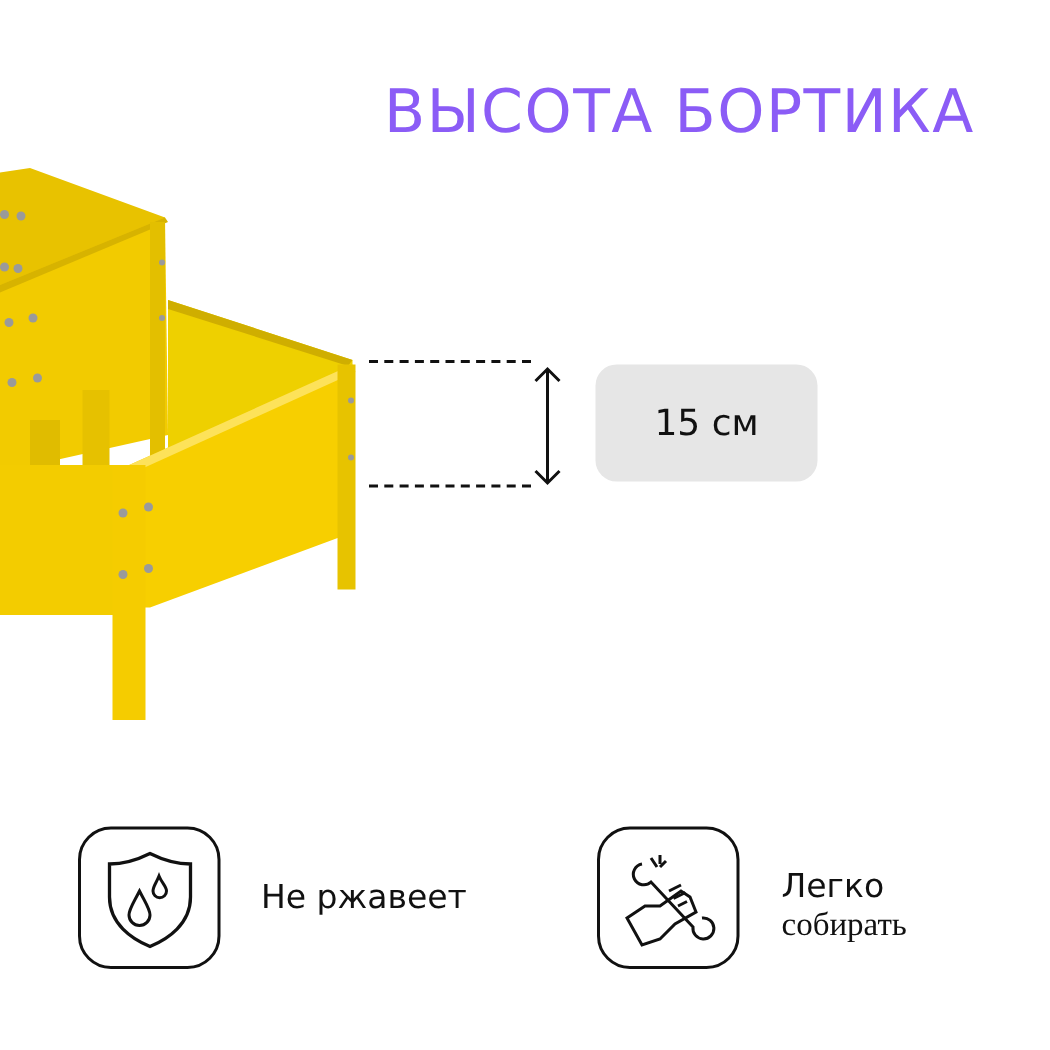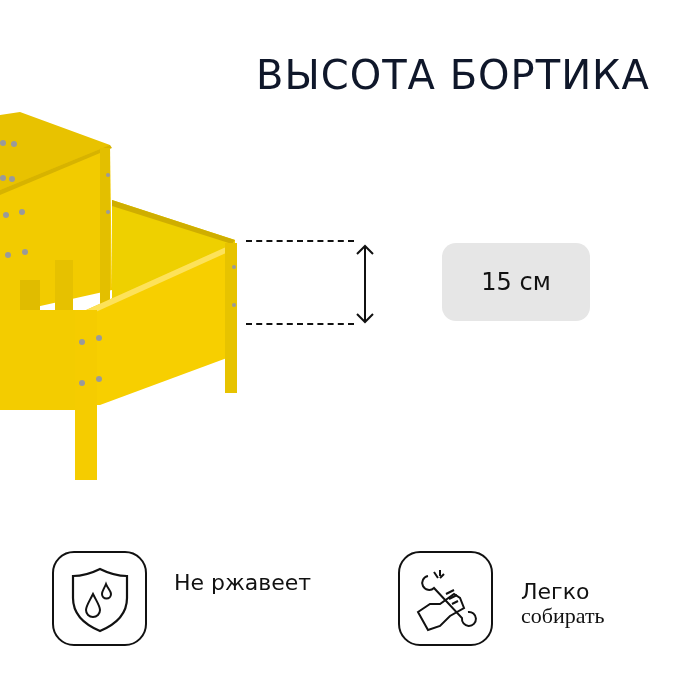--- a/index.html
+++ b/index.html
@@ -1,21 +1,21 @@
 <!DOCTYPE html>
 <html><head>
 <meta charset="utf-8">
 <style>
   html, body { margin:0; padding:0; background:#ffffff; }
   body { width:700px; height:700px; position:relative; overflow:hidden; font-family:"DejaVu Sans", sans-serif; color:#111; }
-  .title { position:absolute; left:256px; top:52px; font-size:40px; letter-spacing:1px; font-weight:400; color:#0f172a; white-space:nowrap; }
+  .title { position:absolute; left:256px; top:52px; font-size:40px; letter-spacing:1px; font-weight:400; color:#8b5cf6; white-space:nowrap; }
   .product { position:absolute; left:0; top:100px; width:250px; height:390px; }
   .dash { position:absolute; border-top:2px dashed #111; width:108px; left:246px; }
   .arrow { position:absolute; left:355px; top:244px; width:20px; height:80px; }
-  .badge { position:absolute; left:397px; top:243px; width:148px; height:78px; background:#e6e6e6; border-radius:14px; display:flex; align-items:center; justify-content:center; font-size:24px; color:#111;margin-left:45px; }
+  .badge { position:absolute; left:397px; top:243px; width:148px; height:78px; background:#e6e6e6; border-radius:14px; display:flex; align-items:center; justify-content:center; font-size:24px; color:#111; }
   .feature-icon { position:absolute; width:95px; height:95px; border:2px solid #111; border-radius:22px; box-sizing:border-box; display:flex; align-items:center; justify-content:center; }
   .feat-text { position:absolute; font-size:22px; color:#111; line-height:34px; }
 </style>
 </head>
 <body>
 
 <div class="title">ВЫСОТА БОРТИКА</div>
 
 <svg class="product" viewBox="0 0 250 390">
 
@@ -66,21 +66,21 @@
 
 <div class="badge">15 см</div>
 
 <div class="feature-icon" style="left:52px; top:551px;">
   <svg width="64" height="70" viewBox="0 0 64 70">
     <path d="M32 5 C22 10 12 12 5 12 L5 34 C5 52 20 62 32 67 C44 62 59 52 59 34 L59 12 C52 12 42 10 32 5 Z" fill="none" stroke="#111" stroke-width="2.2"></path>
     <path d="M25 30 C21 38 18 42 18 46 A7 7 0 0 0 32 46 C32 42 29 38 25 30 Z" fill="none" stroke="#111" stroke-width="2"></path>
     <path d="M38 20 C36 25 34 27 34 30 A4.5 4.5 0 0 0 43 30 C43 27 40 25 38 20 Z" fill="none" stroke="#111" stroke-width="2"></path>
   </svg>
 </div>
-<div class="feat-text" style="left:174px; top:566px;">Не ржавеет</div>
+<div class="feat-text" style="left:174px; top:582px;">Не ржавеет</div>
 
 <div class="feature-icon" style="left:398px; top:551px;">
   <svg width="64" height="66" viewBox="0 0 64 66">
     <path d="M14 10 a7 7 0 1 0 6 12 l28 30 a7 7 0 1 0 6 -6" fill="none" stroke="#111" stroke-width="2"></path>
     <path d="M20 6 l4 6 M26 4 l0 6 M30 8 l-4 4" stroke="#111" stroke-width="2"></path>
     <path d="M4 46 l12 -8 l10 0 l14 -10 l6 4 l4 10 l-14 8 l-10 10 l-12 4 z" fill="none" stroke="#111" stroke-width="2"></path>
     <path d="M32 28 l8 -4 M35 33 l8 -4 M38 38 l6 -3" stroke="#111" stroke-width="2"></path>
   </svg>
 </div>
 <div class="feat-text" style="left:521px; top:575px;">Легко</div>

